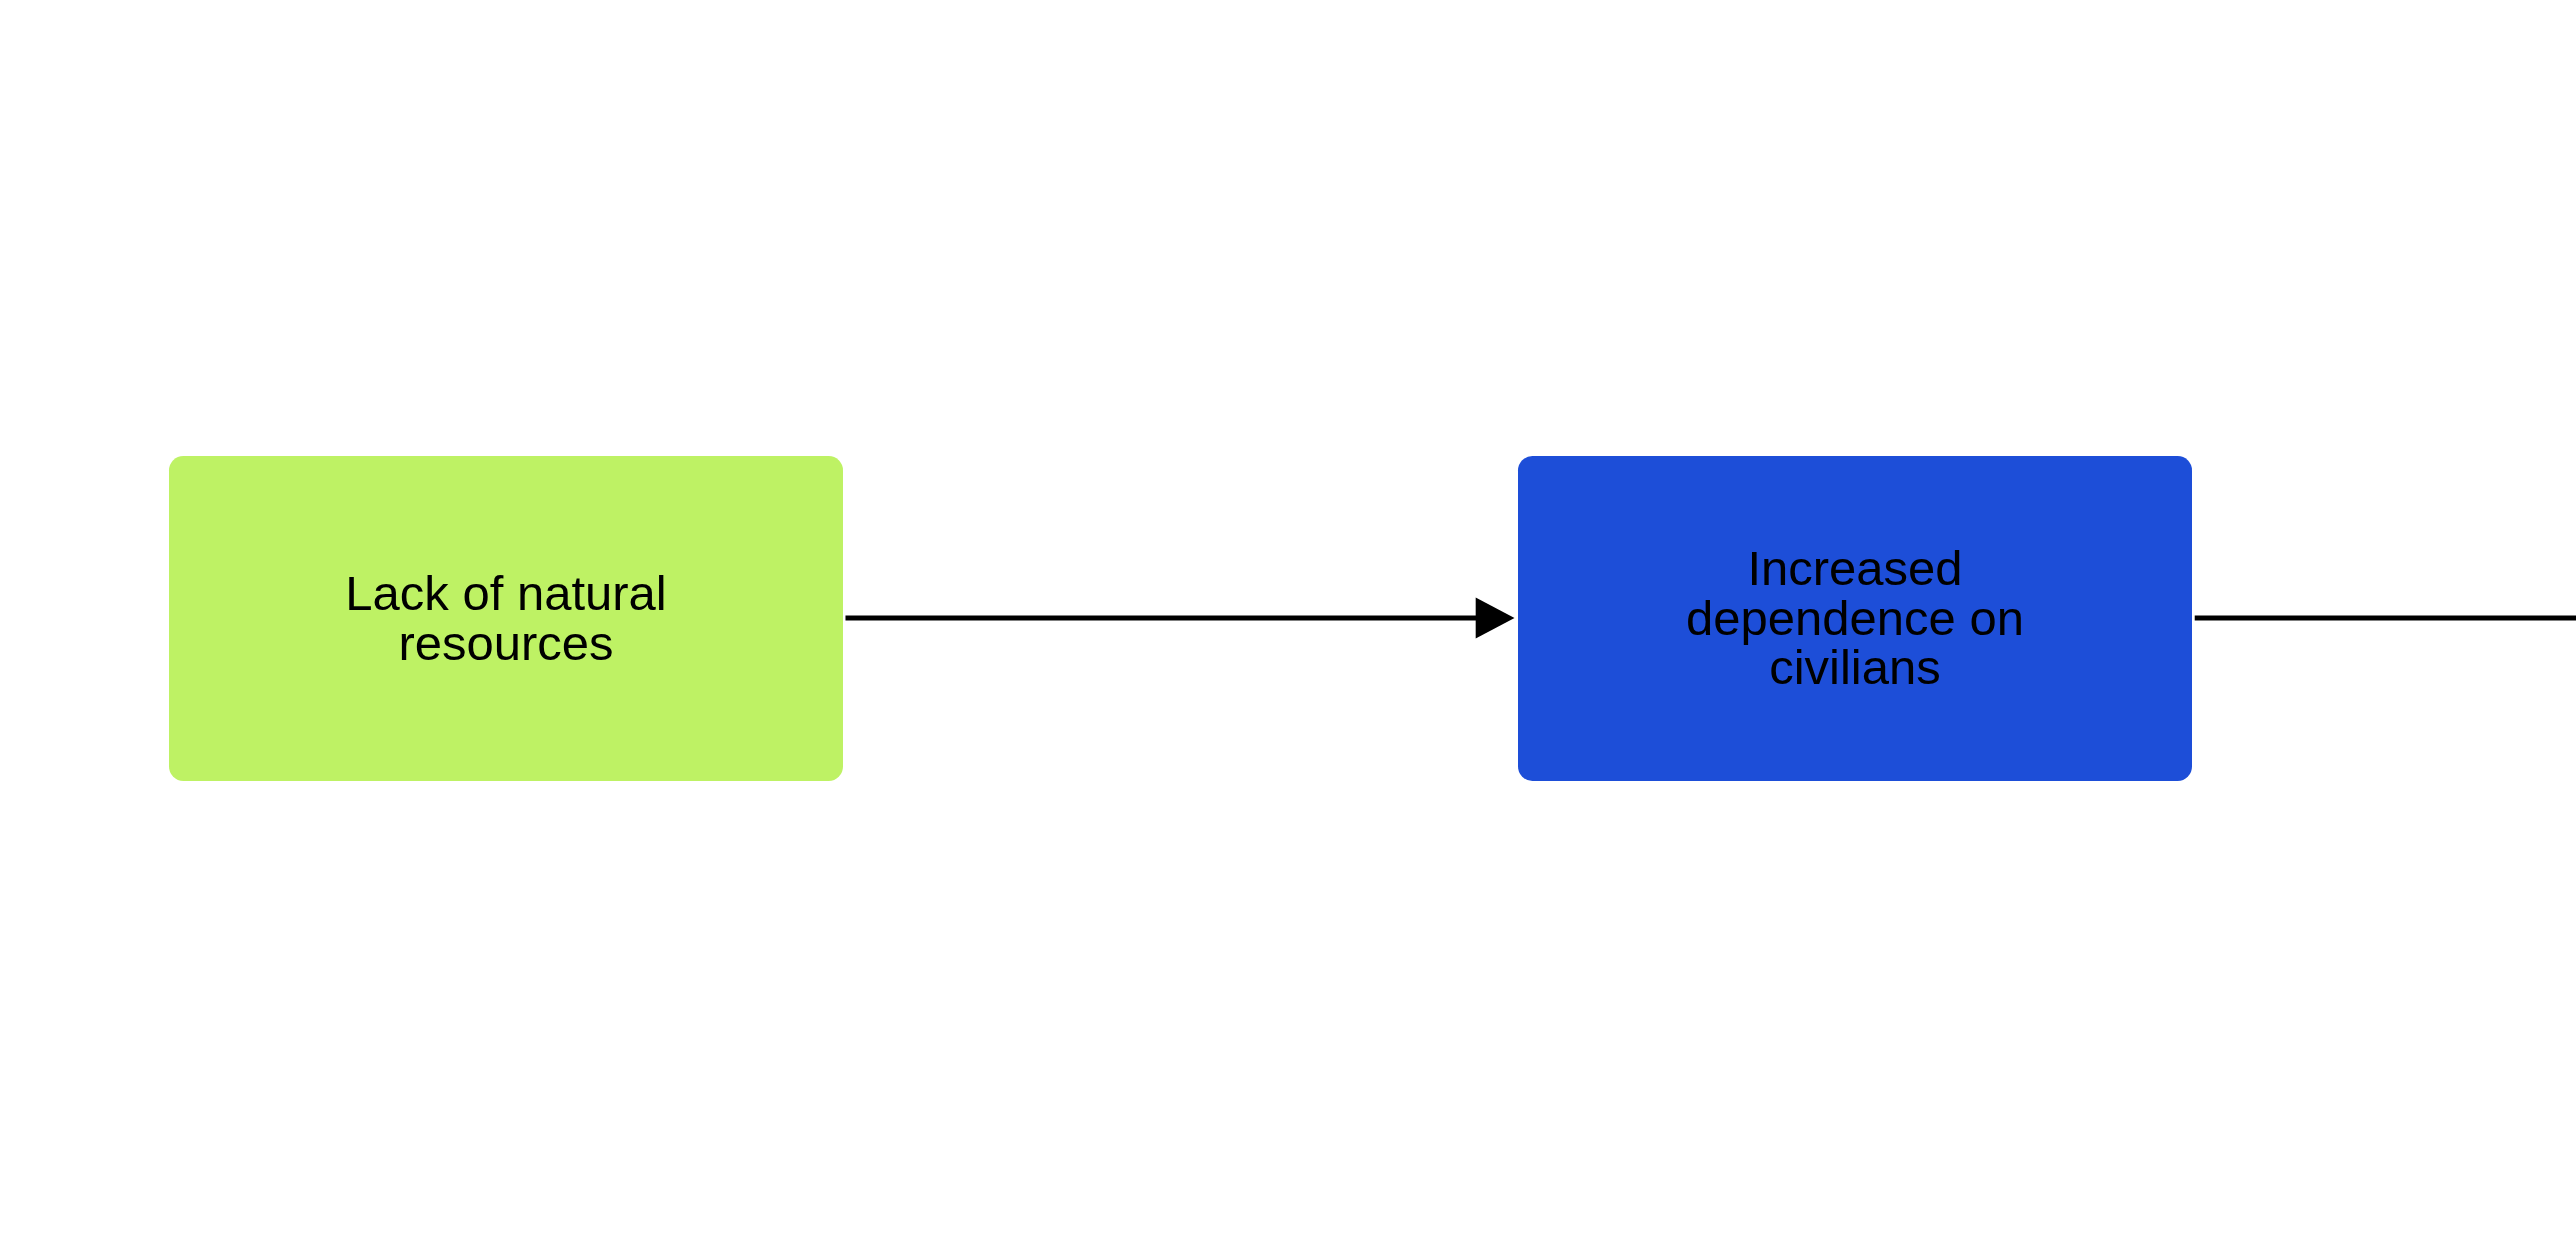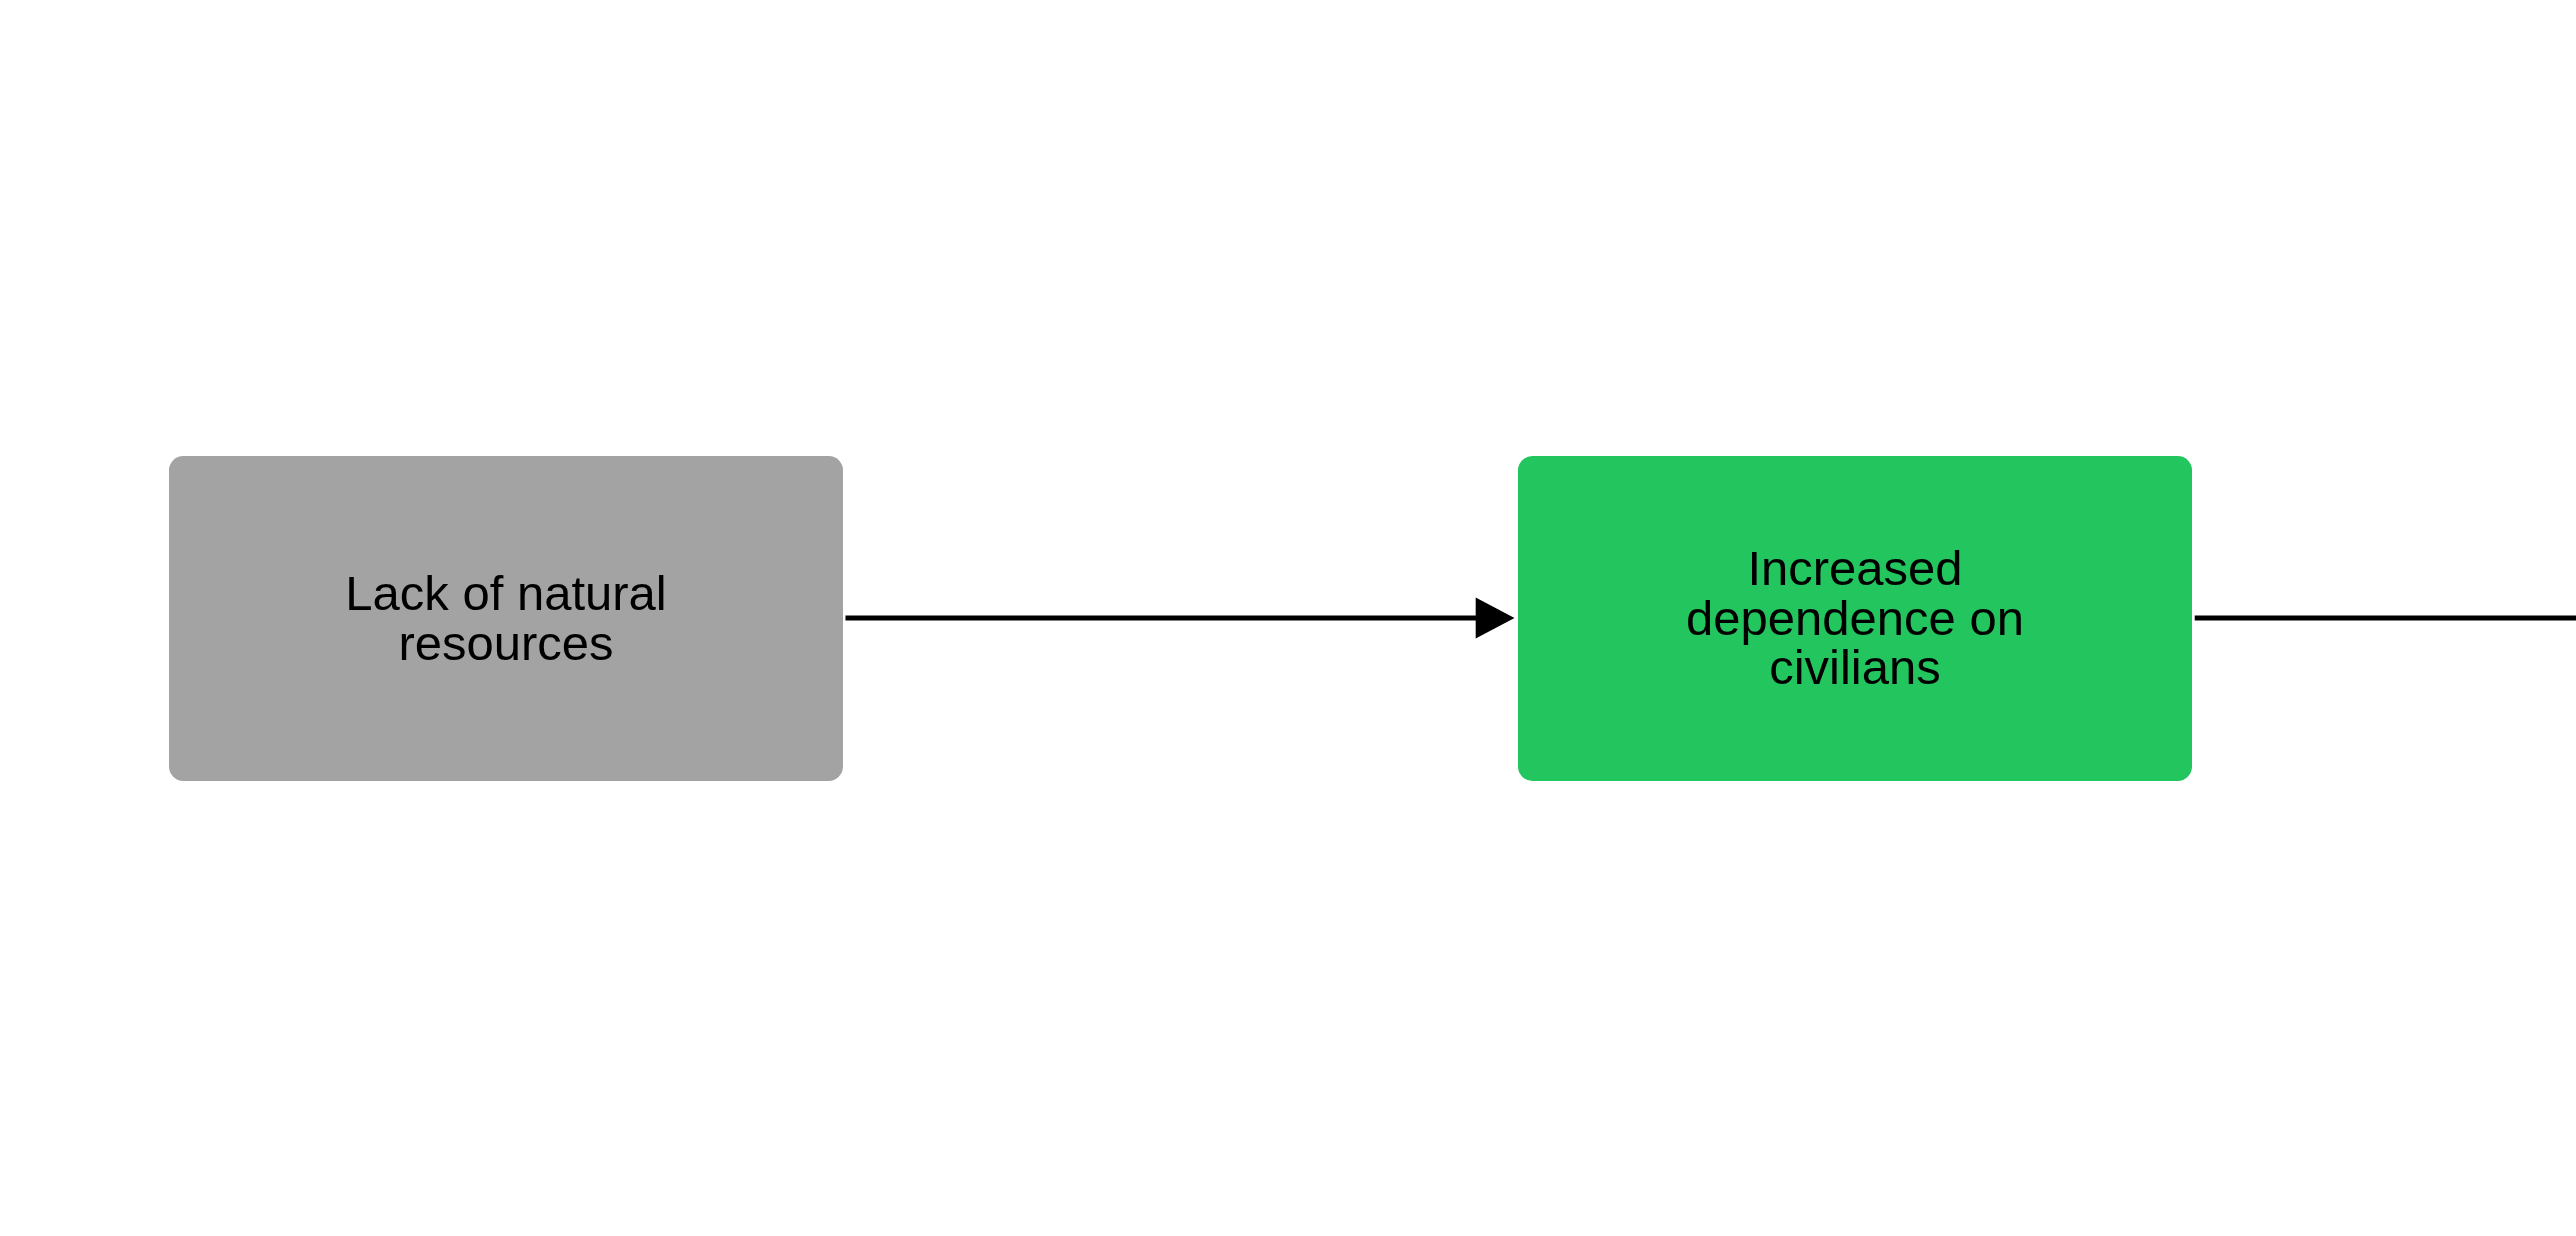--- a/index.html
+++ b/index.html
@@ -42,26 +42,26 @@
     overflow: visible;
   }
   #e1 { left: 843px; }
   #e2 { left: 2192px; }
 </style>
 </head>
 <body>
 
 <div id="canvas" style="background-color: rgb(255, 255, 255);">
 
-  <div class="node" id="n1" style="background-color: #a3a3a3;">
+  <div class="node" id="n1" style="background-color: #bef264;">
     <div class="label" style="color: rgb(0, 0, 0);">Lack of natural
 resources</div>
   </div>
 
-  <div class="node" id="n2" style="background-color: #22c55e;">
+  <div class="node" id="n2" style="background-color: #1d4ed8;">
     <div class="label" style="color: rgb(0, 0, 0);">Increased
 dependence on
 civilians</div>
   </div>
 
   <svg class="edge" id="e1" width="674" height="46" viewBox="0 0 1309 90">
     <line x1="0" y1="45" x2="1240" y2="45" stroke-width="10" stroke="#000000"></line>
     <polygon points="1233,5 1309,45 1233,85" fill="#000000"></polygon>
   </svg>
 

